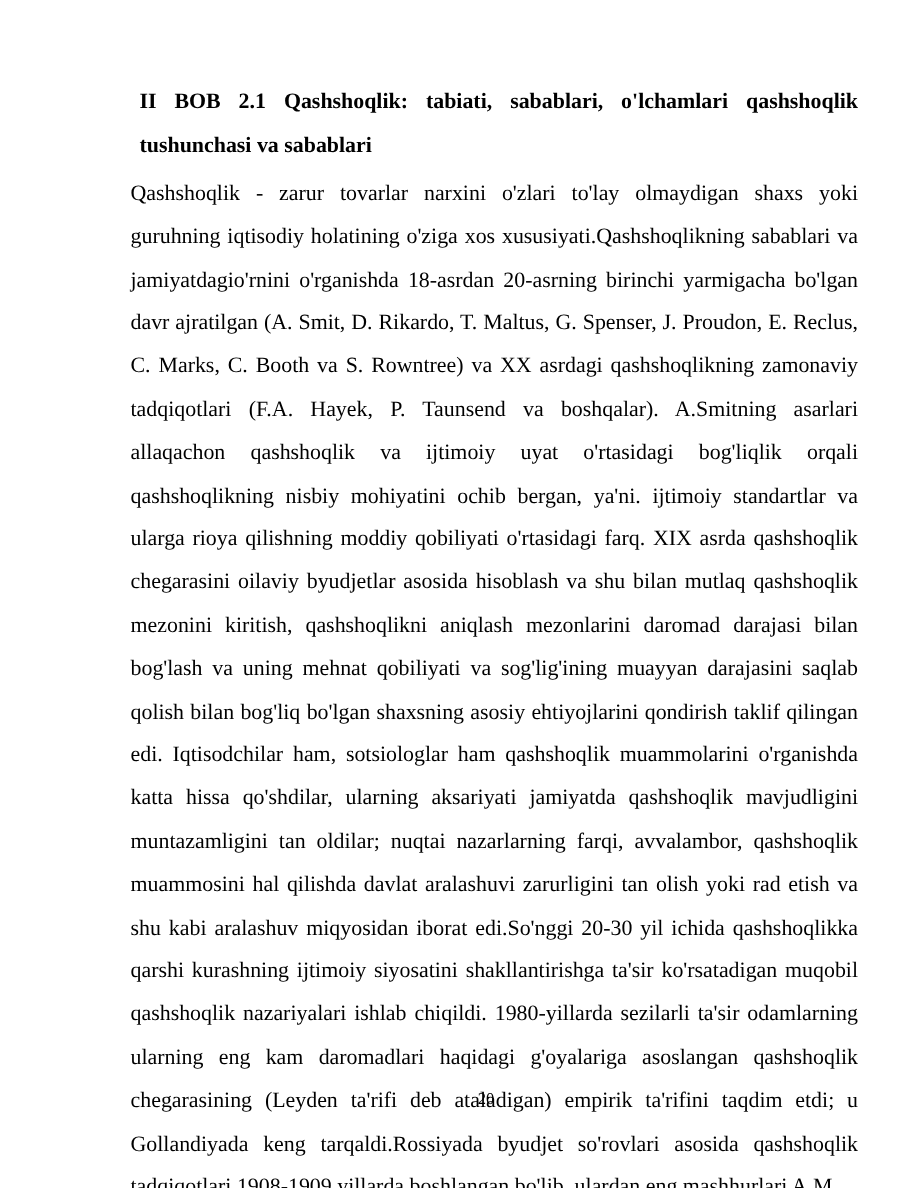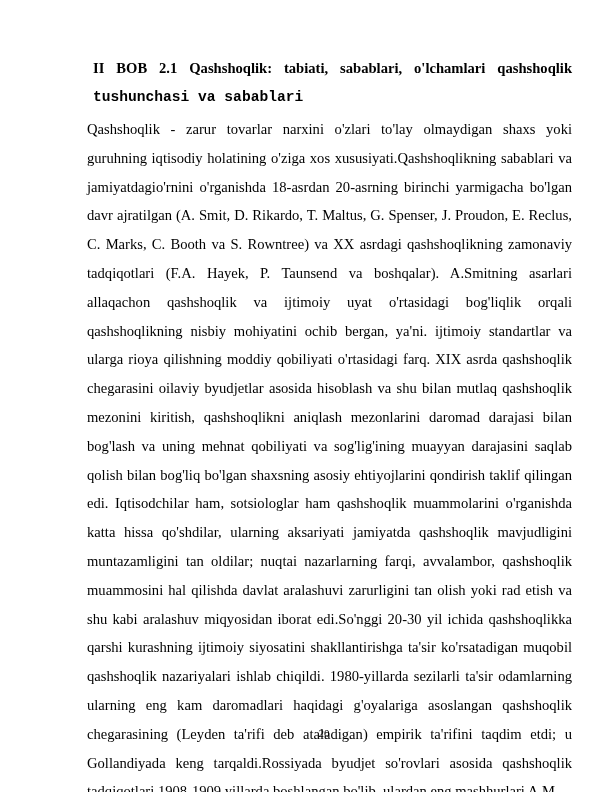--- a/index.html
+++ b/index.html
@@ -47,21 +47,20 @@
   }
 
   .heading .head-line {
     display: block;
     text-align: justify;
     text-align-last: justify;
   }
   .heading .head-line-last {
     display: block;
     text-align: right;
-    font-family: Liberation Mono, monospace;
   }
 
   .body-par {
     font-size: 14.6px;
     line-height: 28.8px;
     text-align: justify;
     text-justify: inter-word;
     margin: 0;
     padding: 0;
     width: 485px;

